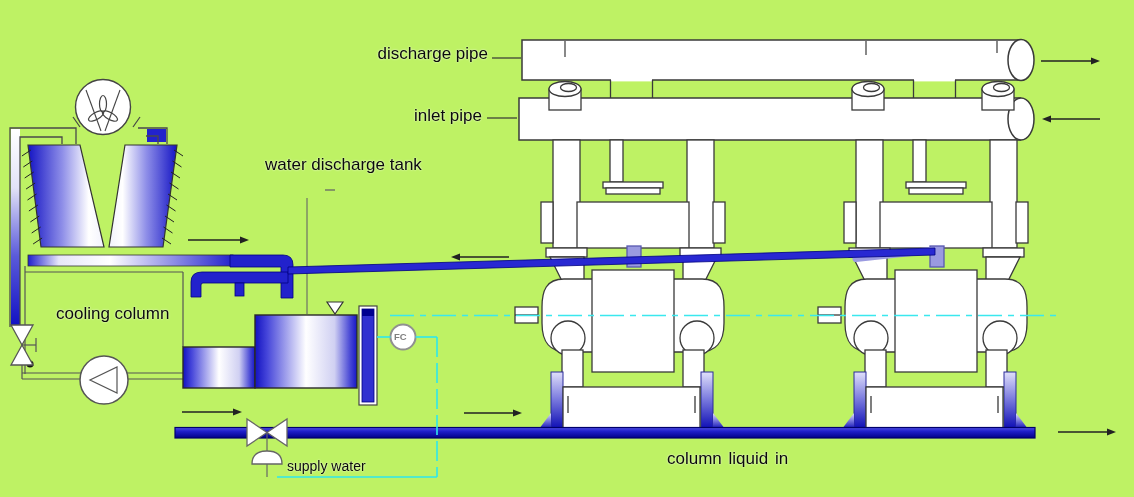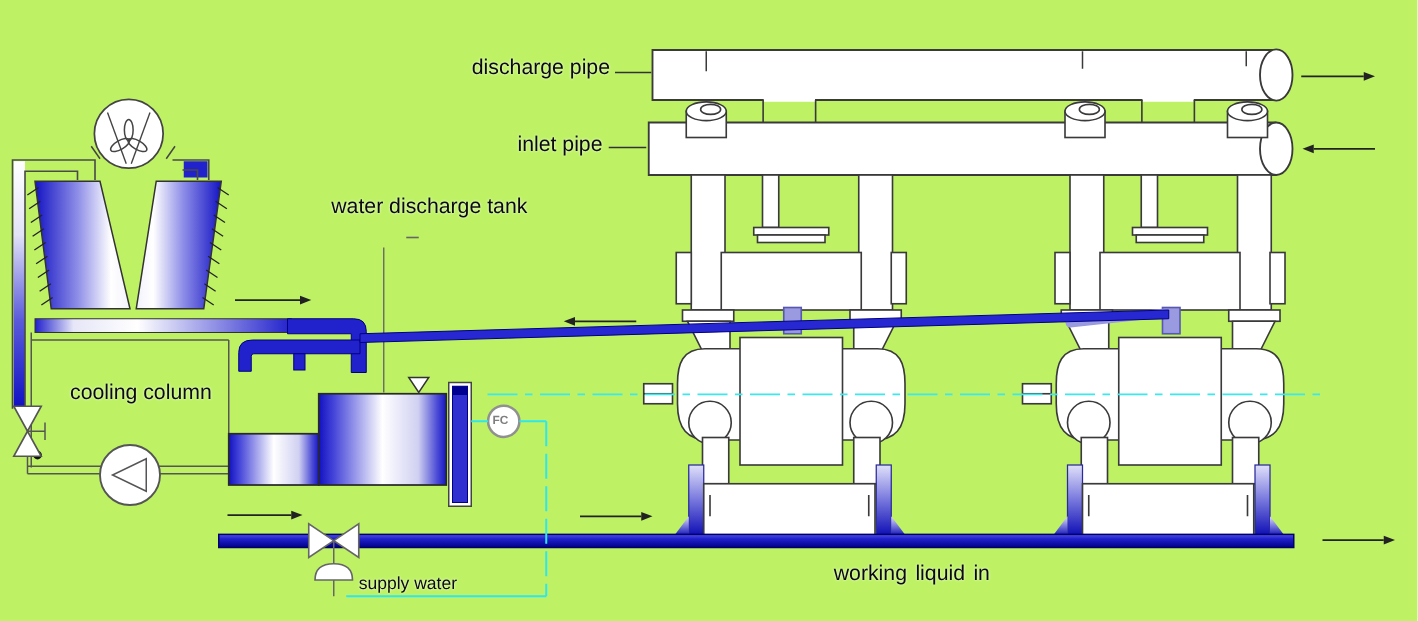--- a/index.html
+++ b/index.html
@@ -254,15 +254,15 @@
     <line x1="1058" y1="432" x2="1107" y2="432"></line>
         <polygon points="1107,428.5 1116,432 1107,435.5" stroke="none"></polygon>
   </g>
 </svg>
 
 <div class="lbl right" style="left:364px;top:44px;width:124px;">discharge pipe</div>
 <div class="lbl right" style="left:398px;top:106px;width:84px;">inlet pipe</div>
 <div class="lbl" style="left:265px;top:155px;">water discharge tank</div>
 <div class="lbl" style="left:56px;top:284px;margin-top:20px;">cooling column</div>
 <div class="lbl" style="left:287px;top:456px;font-size:14px;">supply water</div>
-<div class="lbl" style="left:667px;top:449px;word-spacing:2px;">working liquid in</div>
+<div class="lbl" style="left:667px;top:449px;word-spacing:2px;">column liquid in</div>
 <div id="fc-label">FC</div>
 </div>
 
 </body></html>

